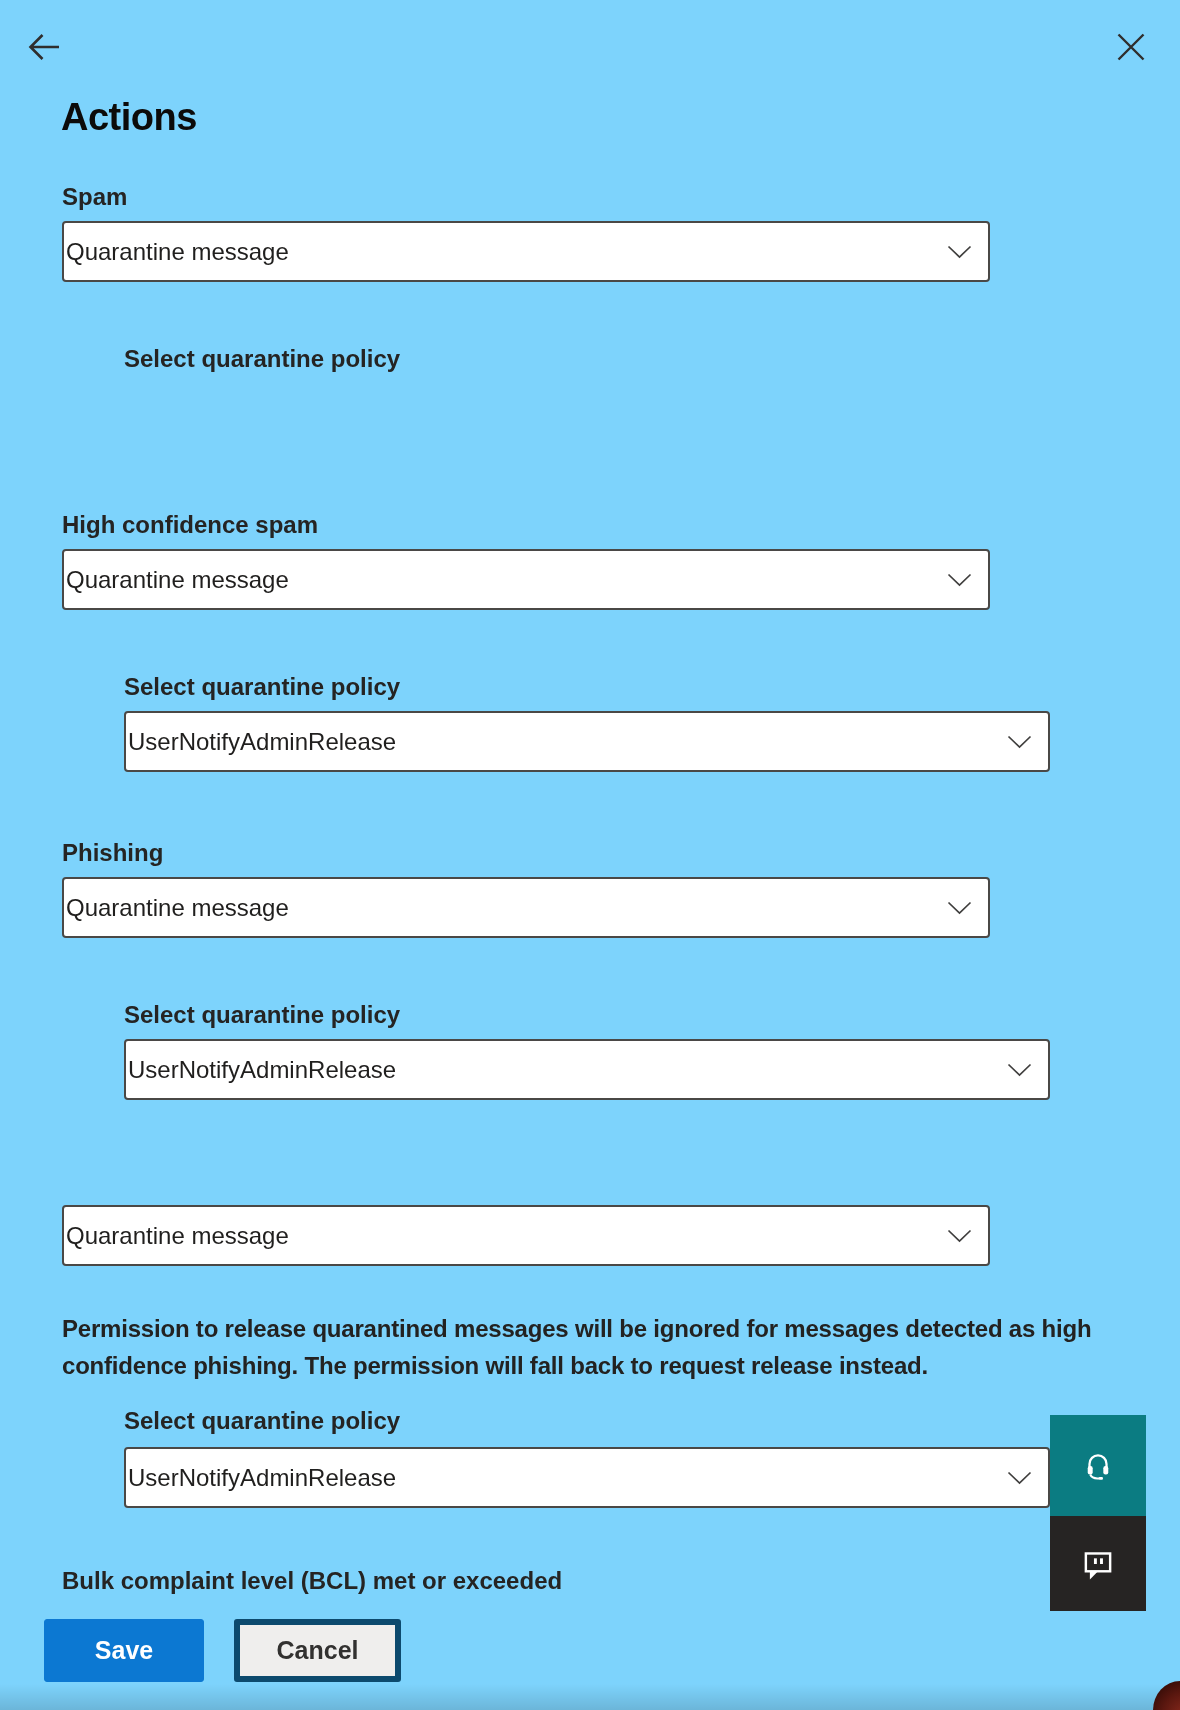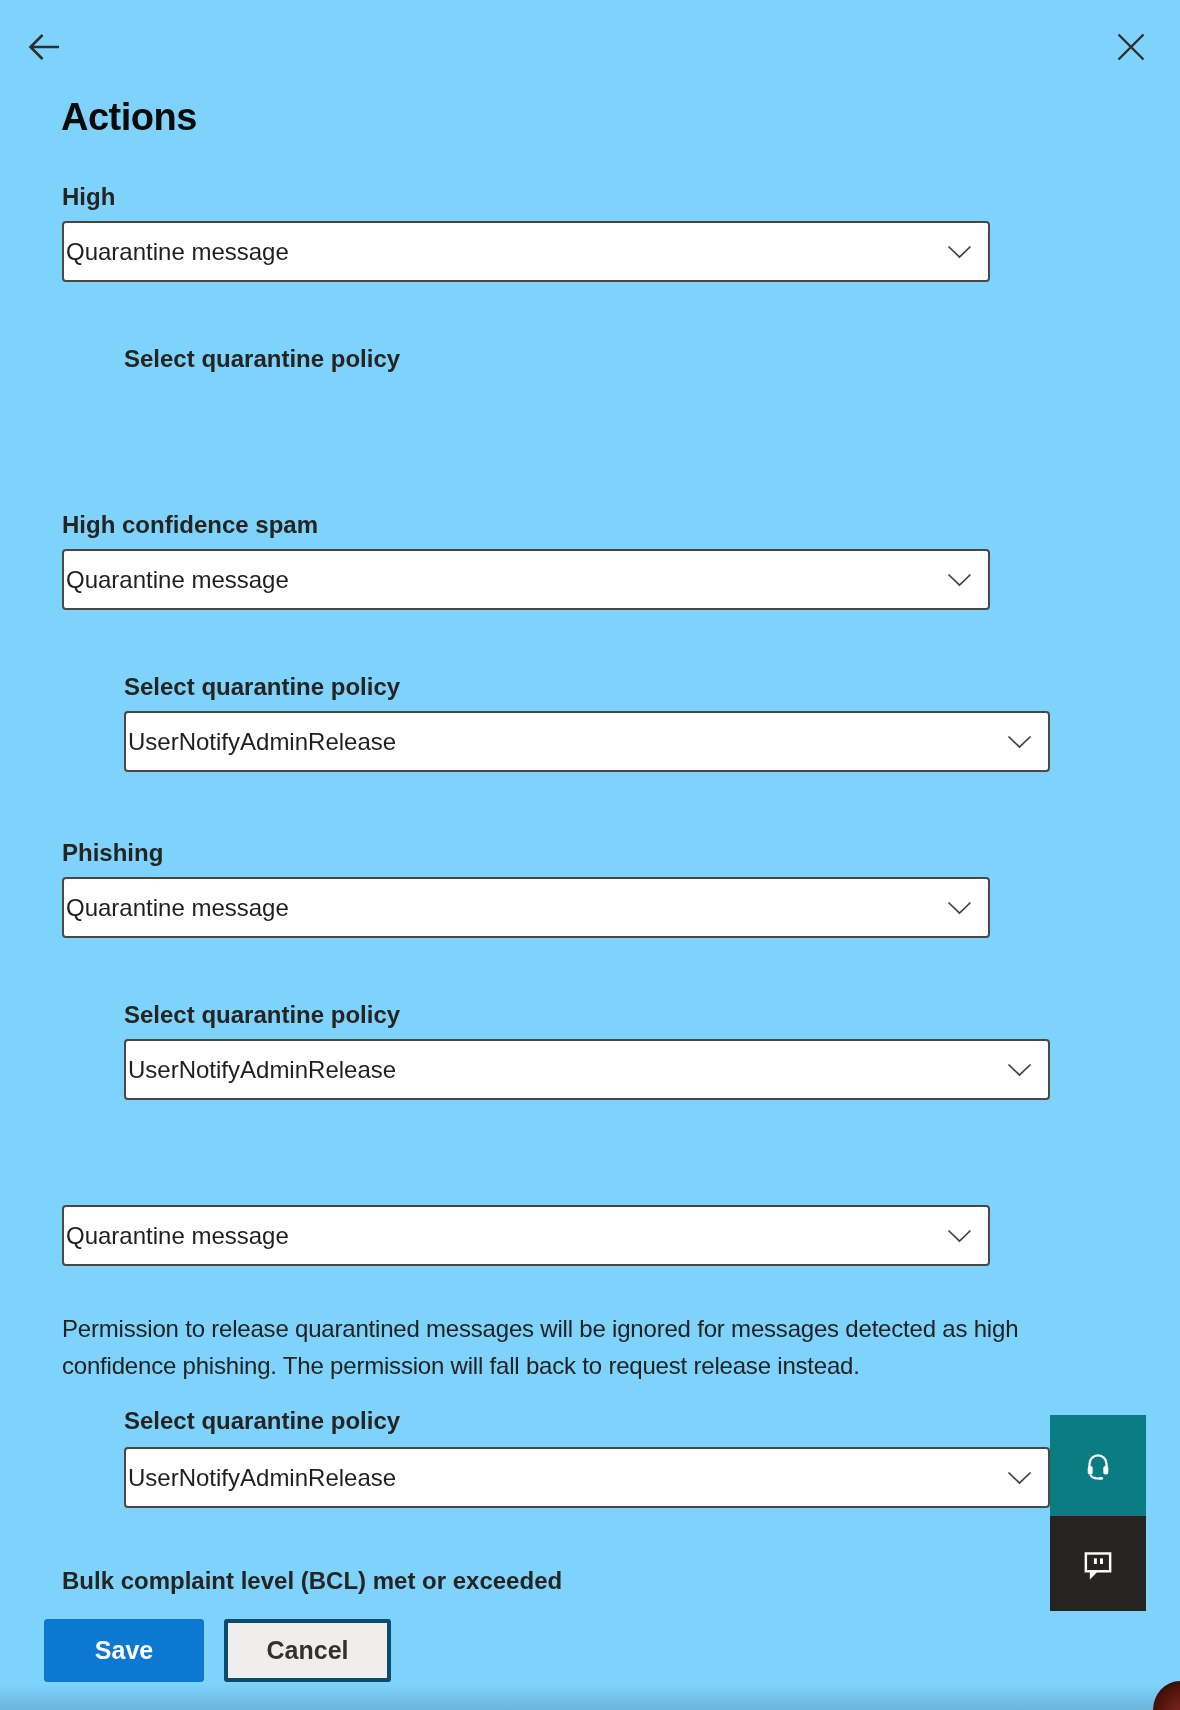--- a/index.html
+++ b/index.html
@@ -38,21 +38,21 @@
     font-size:24px;font-weight:400;color:#201f1e;
     padding-left:2px;white-space:nowrap;
   }
   .combobox .chev{
     position:absolute;right:16px;top:50%;transform:translateY(-50%);
   }
 
   
   .note{
     position:absolute;left:62px;top:1310px;width:1072px;
-    font-size:24px;font-weight:400;color:#232221;line-height:37px;
+    font-size:24px;font-weight:700;color:#232221;line-height:37px;
     letter-spacing:-0.2px;
   }
 
   
   .clipped-heading{
     position:absolute;left:62px;top:1566px;height:28px;width:900px;
     overflow:hidden;
   }
   .clipped-heading span{
     font-size:24px;font-weight:600;color:#252423;line-height:30px;white-space:nowrap;
@@ -61,21 +61,21 @@
   
   .btn{
     position:absolute;top:1619px;height:63px;border-radius:3px;
     font-family:"Liberation Sans","DejaVu Sans",sans-serif;
     font-size:25px;font-weight:600;cursor:pointer;
   }
   .btn-save{
     left:44px;width:160px;background:#0c78d2;border:1px solid #0c78d2;color:#ffffff;
   }
   .btn-cancel{
-    left:224px;width:167px;background:#efeeed;border:4px solid #0c4a6e;color:#323130;
+    left:234px;width:167px;background:#efeeed;border:6px solid #0c4a6e;color:#323130;
   }
 
   
   .widget{
     position:absolute;left:1050px;width:96px;border:none;padding:0;cursor:pointer;
     display:flex;align-items:center;justify-content:center;line-height:0;
   }
   .widget-support{top:1415px;height:101px;background:#0b7c82;}
   .widget-feedback{top:1516px;height:95px;background:#262423;}
 
@@ -104,21 +104,21 @@
     </svg>
   </button>
   <button class="icon-btn close-btn">
     <svg width="34" height="34" viewBox="0 0 34 34">
       <path d="M4.5 4.5 L29.5 29.5 M29.5 4.5 L4.5 29.5" fill="none" stroke="#2f2e2d" stroke-width="2.4"></path>
     </svg>
   </button>
 
   <div class="page-title">Actions</div>
 
-  <div class="field-label" style="left:62px;top:182px">High</div>
+  <div class="field-label" style="left:62px;top:182px">Spam</div>
   <div class="combobox" style="left:62px;top:221px;width:928px">
     <span class="value">Quarantine message</span>
     <svg class="chev" width="25" height="14" viewBox="0 0 25 14">
         <path d="M1.5 1.5 L12.5 12 L23.5 1.5" fill="none" stroke="#3f3e3d" stroke-width="1.7"></path>
       </svg>
   </div>
 
   <div class="field-label" style="left:124px;top:344px">Select quarantine policy</div>
 
   <div class="field-label" style="left:62px;top:510px">High confidence spam</div>

